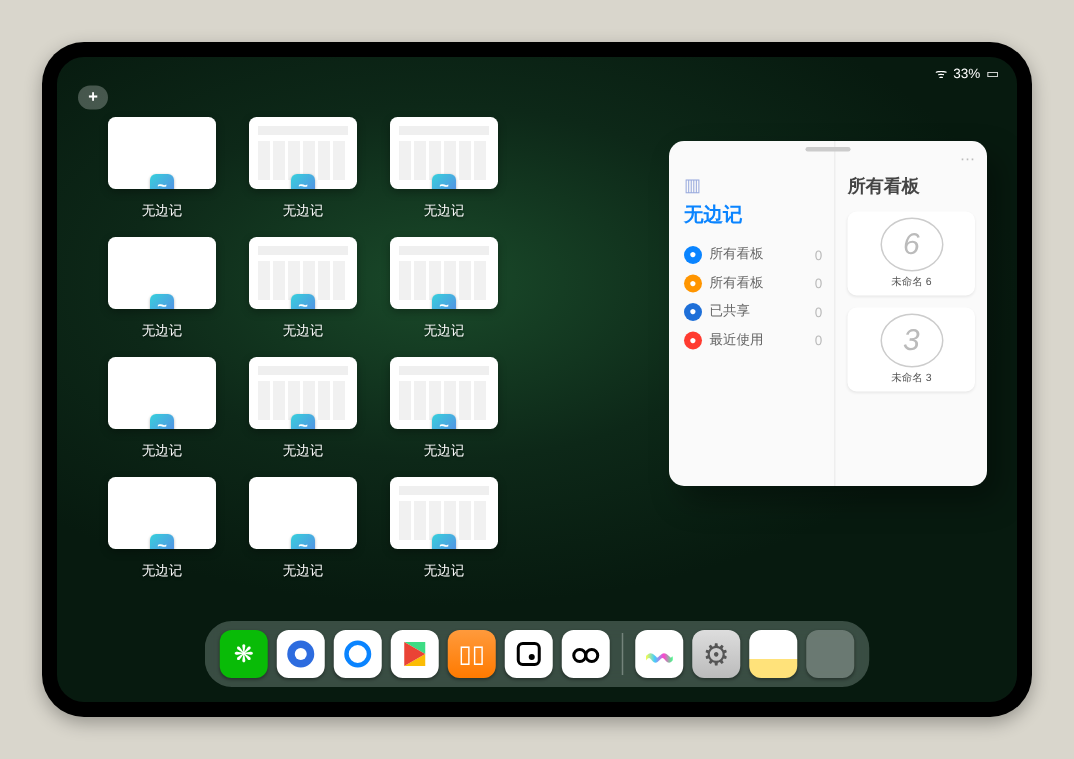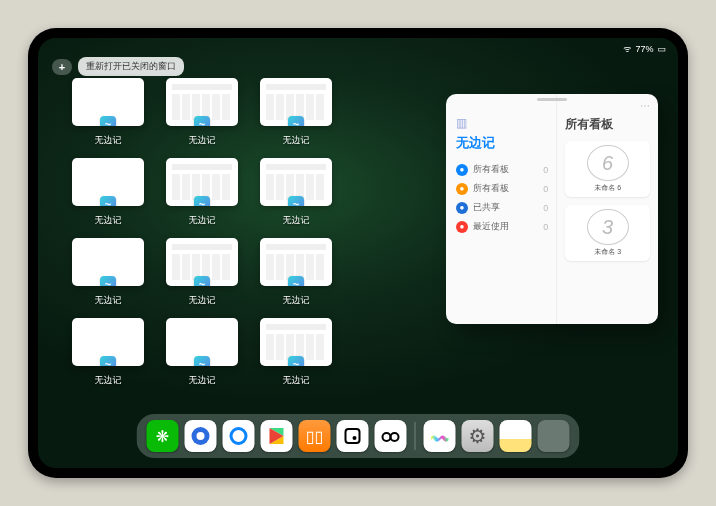--- a/index.html
+++ b/index.html
@@ -207,28 +207,27 @@
 </head>
 <body>
 
 <div class="ipad">
   <div class="screen">
 
     <div class="statusbar">
       <span></span>
       <span class="right">
         <span>ᯤ</span>
-        <span>77%</span>
+        <span>33%</span>
         <span>▭</span>
       </span>
     </div>
 
     <div class="topbar">
       <div class="plus-btn">+</div>
-      <div class="reopen-btn">重新打开已关闭的窗口</div>
     </div>
 
     <div class="stage">
 
       <div class="grid" id="grid" style="grid-template-columns: repeat(4, 76px);">
           <div class="win" style="grid-area: 1 / 1;">
             <div class="thumb ">
               <div class="app-chip"></div>
             </div>
             <div class="win-label">无边记</div>

